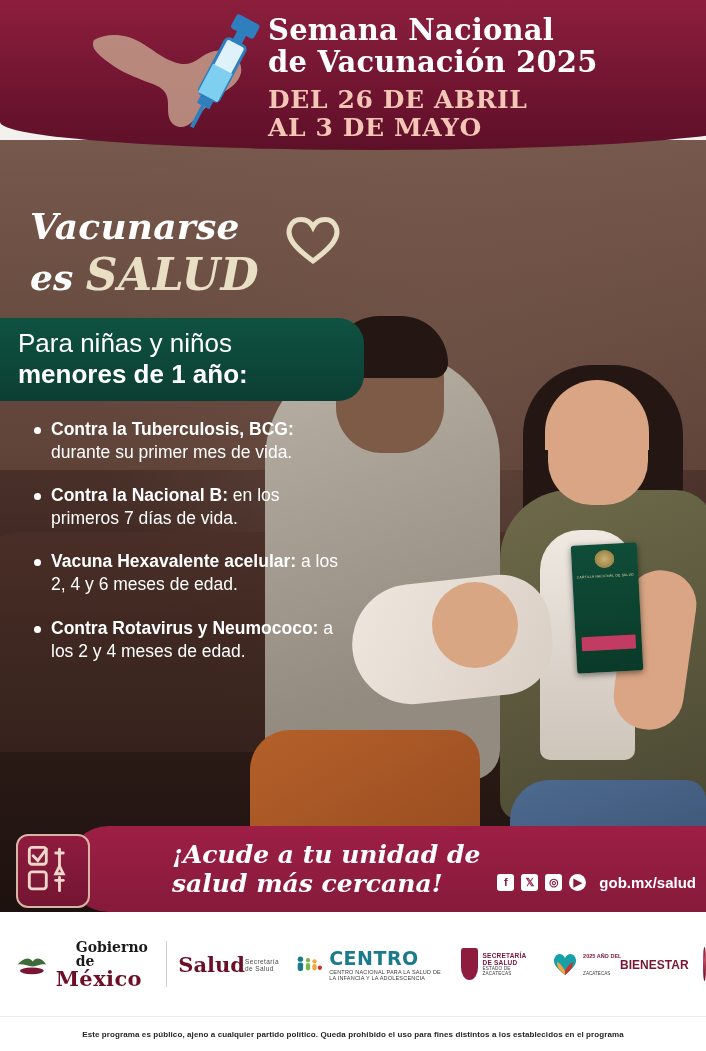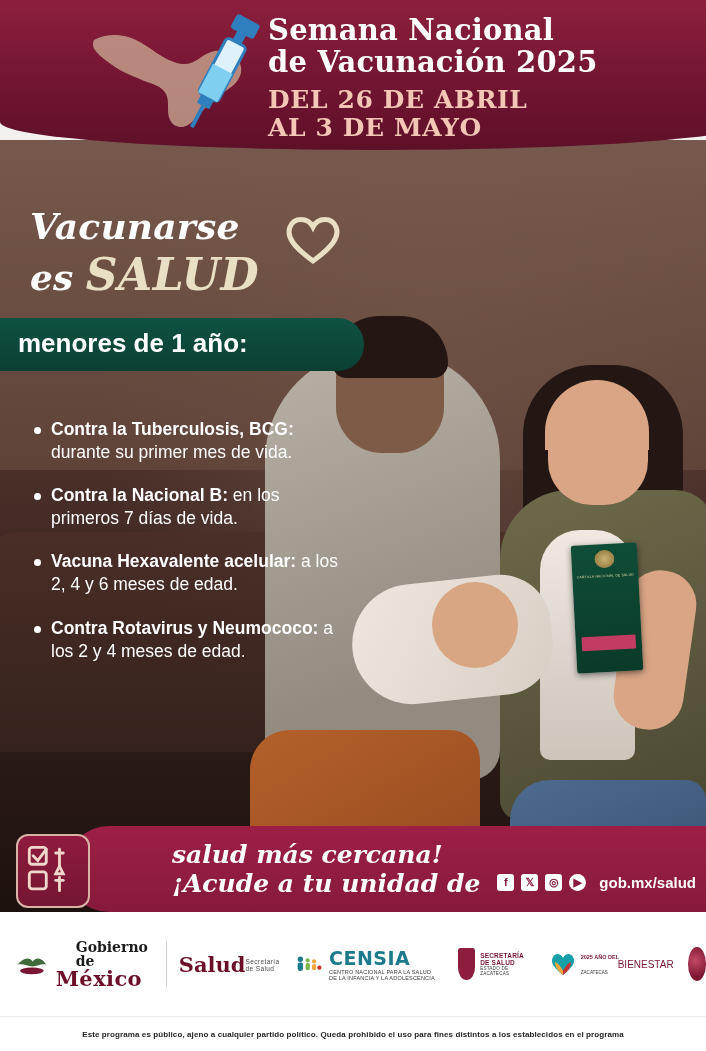--- a/index.html
+++ b/index.html
@@ -283,21 +283,21 @@
   .censia .ct1 { font-family:"DejaVu Sans", sans-serif; font-weight: bold; font-size: 19px; color: #1b7a8c; letter-spacing: .5px;}
   .censia .ct2 { font-size: 5.5px; color: #3b3b3b; letter-spacing: .2px; }
   .zac { display:flex; align-items:center; gap:5px; margin-left: 18px;}
   .zac .shield { width: 26px; height: 32px; background:#8e1c3e;
     border-radius: 4px 4px 14px 14px / 4px 4px 20px 20px; }
   .zac .zt1 { font-size: 6.5px; font-weight: bold; color:#7a1533; letter-spacing:.2px;}
   .zac .zt2 { font-size: 4.6px; color:#3b3b3b; letter-spacing:.2px;}
   .bienestar { display:flex; align-items:center; gap:4px; margin-left: 16px;}
   .bienestar .bh { width: 28px; height: 26px; }
   .bienestar .b1t { font-size: 5.5px; font-weight:bold; color:#7a1533;}
-  .bienestar .b2t { font-size: 10px; font-weight:normal; color:#7a1533; line-height:1;padding-left:37px;}
+  .bienestar .b2t { font-size: 12px; font-weight:bold; color:#7a1533; line-height:1;padding-left:37px;}
   .bienestar .b3t { font-size: 4.6px; color:#3b3b3b;}
   .lastlogo { width: 34px; height: 34px; border-radius: 50%;
     background: radial-gradient(circle at 40% 40%, #c34a63 0%, #7d1531 70%);
     margin-left: 14px; }
 
   
   .legal {
     position: absolute; left: 0; top: 1016px; width: 706px; height: 35px;
     background: #ffffff;
     display: flex; align-items: center; justify-content: center;
@@ -370,20 +370,21 @@
 
   <div class="slogan">
     <svg class="heart" viewBox="0 0 62 58">
       <path d="M31 52 C12 38, 4 28, 8 18 C12 8, 26 8, 31 18 C36 8, 50 8, 54 18 C58 28, 50 38, 31 52 Z" fill="none" stroke="#e9dfc4" stroke-width="5" stroke-linecap="round"></path>
     </svg>
     <div class="l1">Vacunarse</div>
     <div class="l2"><span>es </span><b>SALUD</b></div>
   </div>
 
   <div class="banner">
+    <div class="b1">Para niñas y niños</div>
     <div class="b2">menores de 1 año:</div>
   </div>
 
   <div class="list">
     <div class="item">
       <div class="dot"></div>
       <div class="itx"><b>Contra la Tuberculosis, BCG:</b><span> durante su primer mes de vida.</span></div>
     </div>
     <div class="item">
       <div class="dot"></div>
@@ -395,22 +396,22 @@
     </div>
     <div class="item">
       <div class="dot"></div>
       <div class="itx"><b>Contra Rotavirus y Neumococo:</b><span> a los 2 y 4 meses de edad.</span></div>
     </div>
   </div>
 
   <div class="cta">
     <div class="cta-bar">
       <div class="cta-text">
+        <div>¡Acude a tu unidad de</div>
         <div>salud más cercana!</div>
-        <div>¡Acude a tu unidad de</div>
       </div>
       <div class="social">
         <div class="sic">f</div>
         <div class="sic">𝕏</div>
         <div class="sic">◎</div>
         <div class="sic round">▶</div>
         <div class="url">gob.mx/salud</div>
       </div>
     </div>
     <div class="cta-iconbox">
@@ -452,21 +453,21 @@
       <svg class="fam" viewBox="0 0 52 34">
         <circle cx="10" cy="8" r="5" fill="#1b7a8c"></circle>
           <rect x="5" y="14" width="10" height="16" rx="4" fill="#1b7a8c"></rect>
         <circle cx="24" cy="10" r="4" fill="#7ab648"></circle>
           <rect x="20" y="15" width="8" height="14" rx="4" fill="#7ab648"></rect>
         <circle cx="36" cy="12" r="4" fill="#f3a63b"></circle>
           <rect x="32" y="17" width="8" height="12" rx="4" fill="#f3a63b"></rect>
         <circle cx="46" cy="24" r="4" fill="#c9322f"></circle>
       </svg>
       <div>
-        <div class="ct1">CENSIA</div>
+        <div class="ct1">CENTRO</div>
         <div class="ct2">CENTRO NACIONAL PARA LA SALUD DE LA INFANCIA Y LA ADOLESCENCIA</div>
       </div>
     </div>
 
     <div class="fl zac">
       <div class="shield"></div>
       <div>
         <div class="zt1">SECRETARÍA DE SALUD</div>
         <div class="zt2">ESTADO DE ZACATECAS</div>
       </div>

